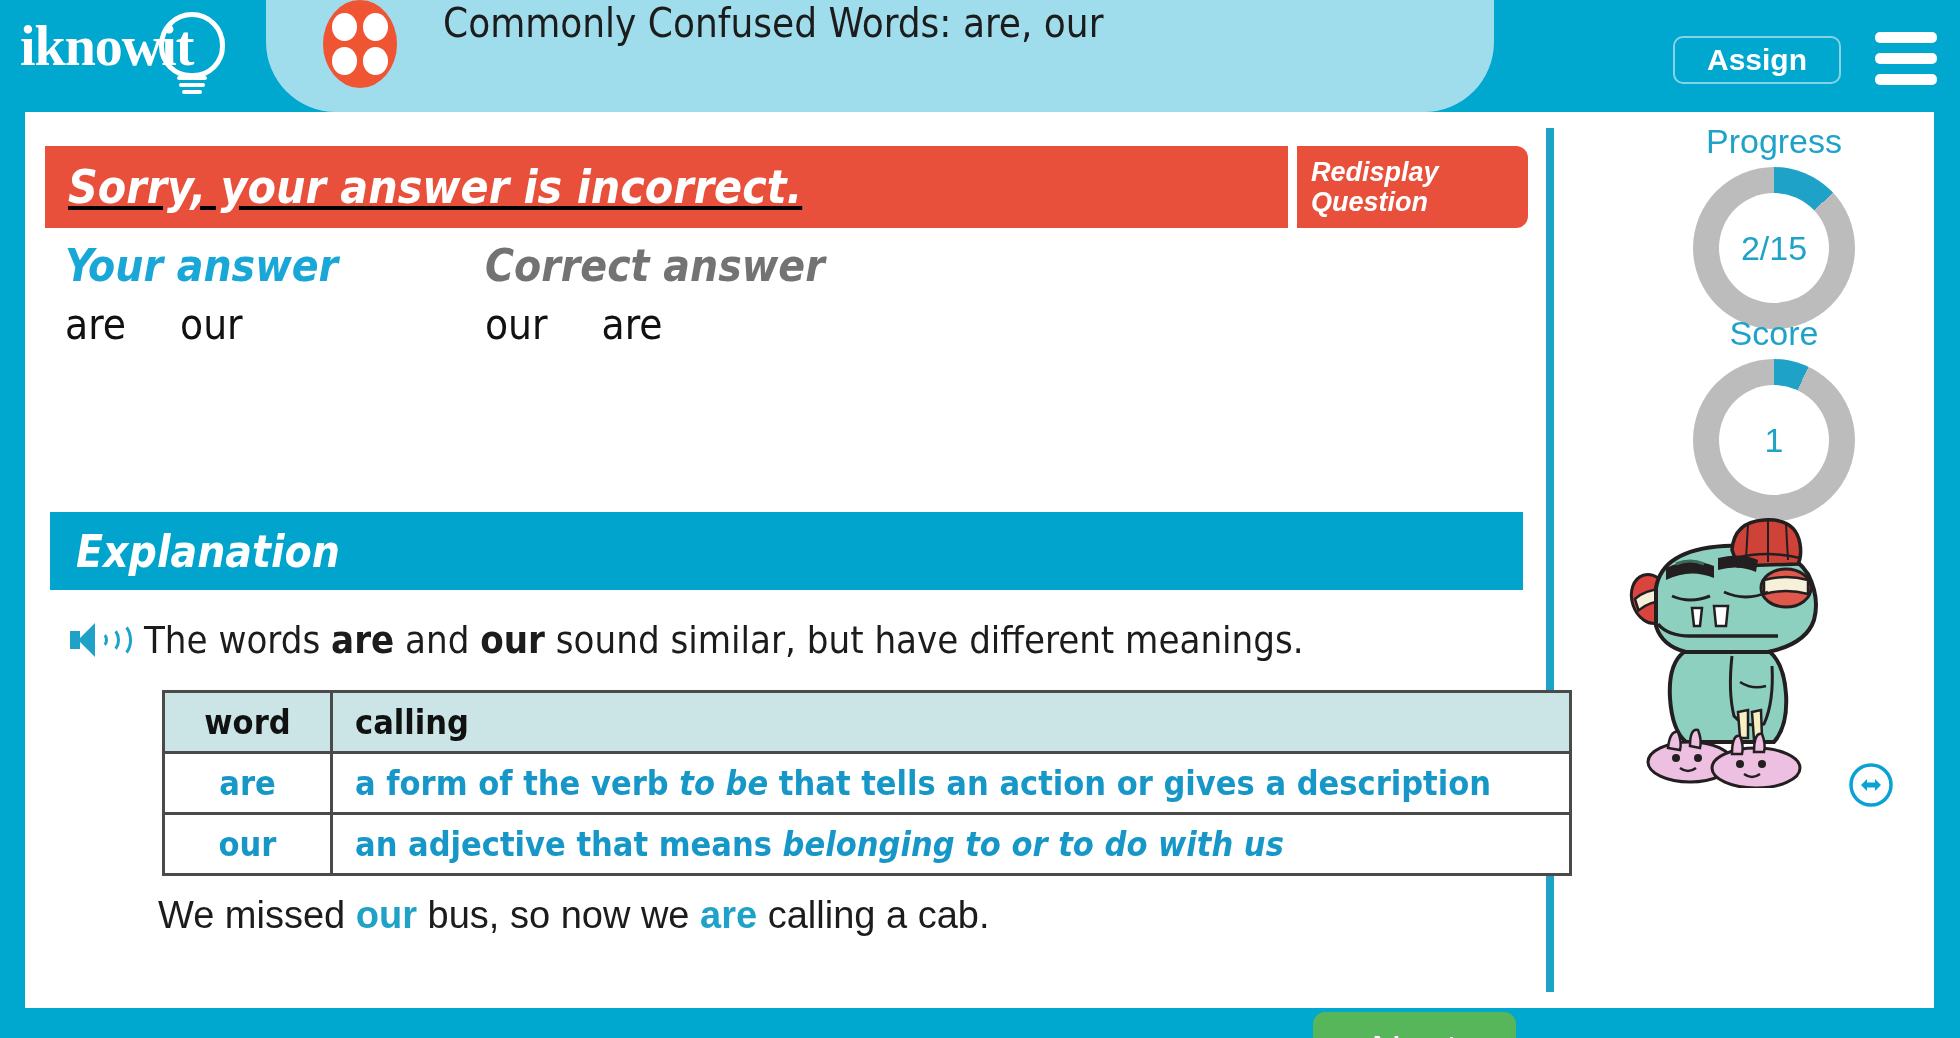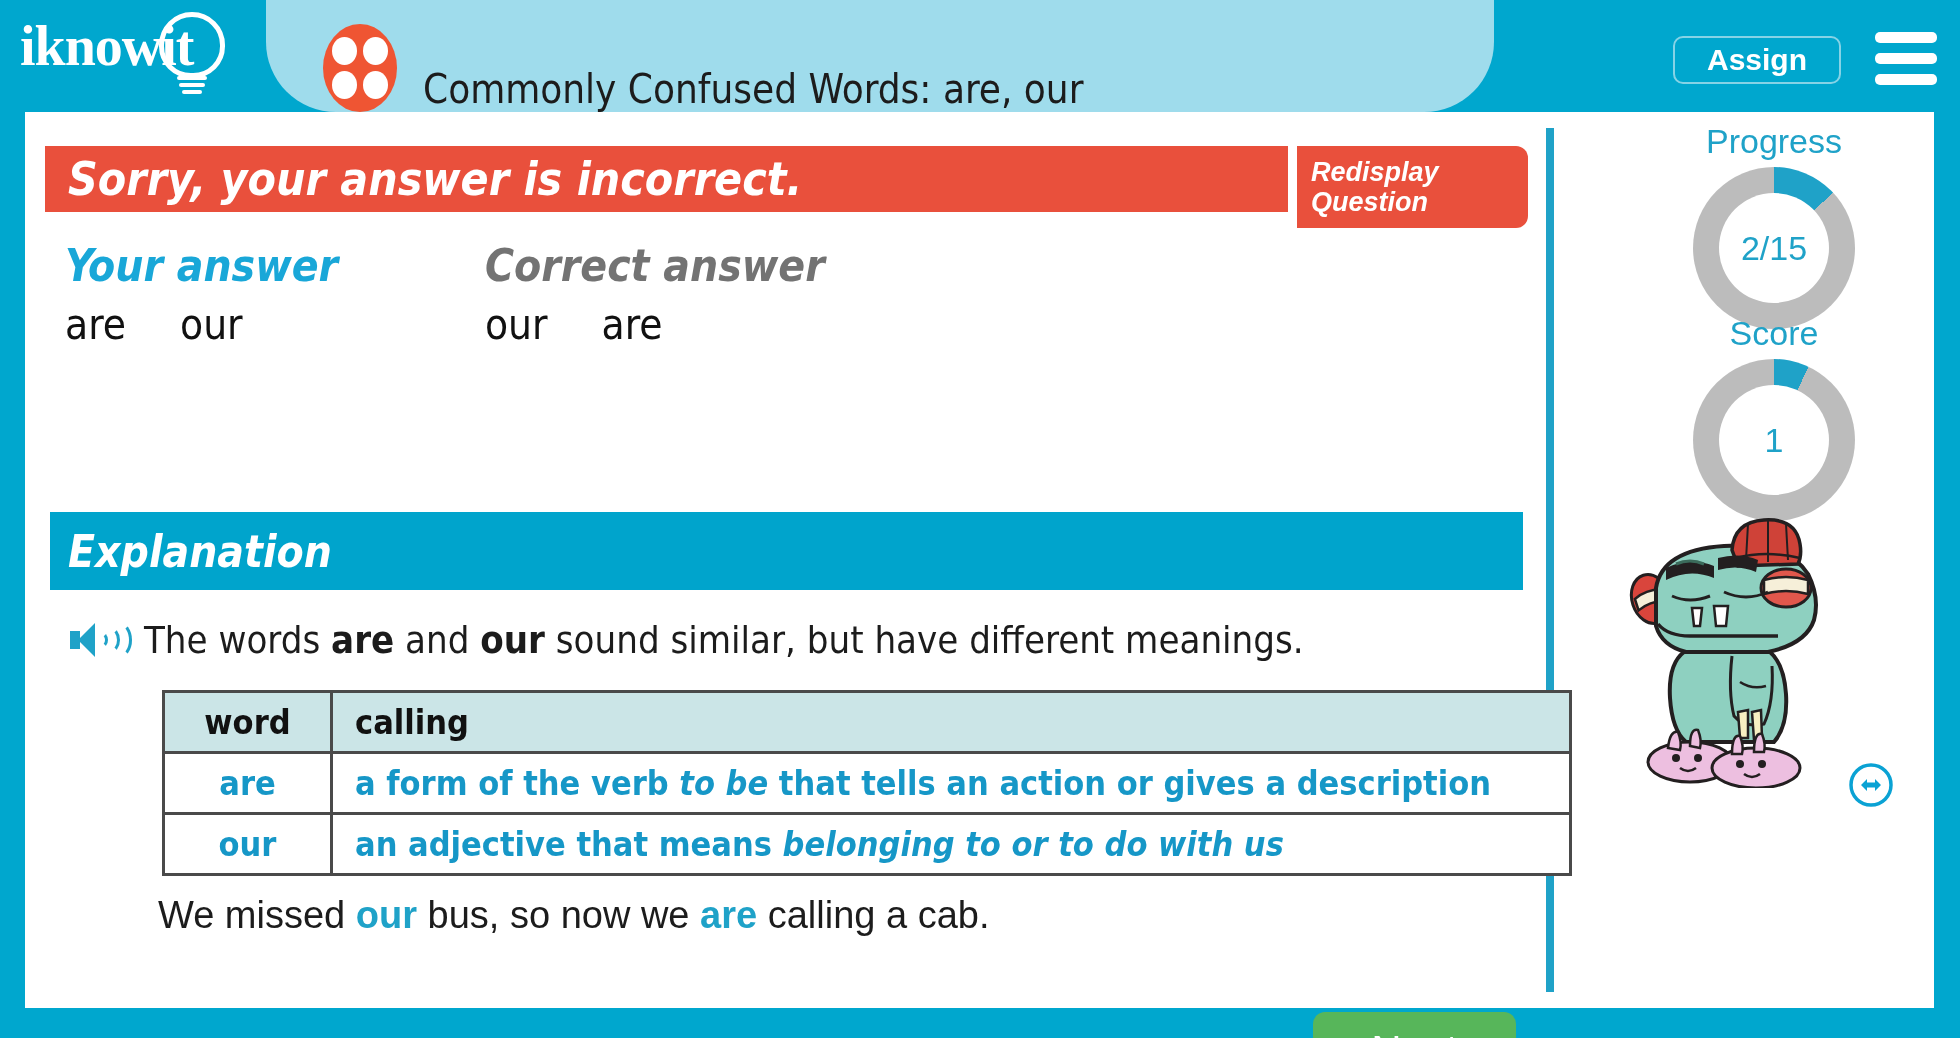--- a/index.html
+++ b/index.html
@@ -54,21 +54,21 @@
   }
   .bulb-base i:nth-child(1) { width: 30px; margin-left: 0; }
   .bulb-base i:nth-child(2) { width: 26px; margin-left: 2px; }
   .bulb-base i:nth-child(3) { width: 20px; margin-left: 5px; }
 
   .title-pill {
     position: absolute; left: 266px; top: 0;
     width: 1228px; height: 112px;
     background: #9fdcec;
     border-radius: 0 0 70px 70px;
-    display: flex; align-items: flex-end;
+    display: flex; align-items: flex-start; gap: 20px;
   }
   .subject-icon {
     margin-left: 57px;
     width: 74px; height: 88px;
     background: #ef5533;
     border-radius: 50%;
     position: relative;
     flex: none;
   }
   .subject-icon span {
@@ -128,23 +128,23 @@
     position: absolute; left: 0; top: 0;
     width: 1521px; height: 896px;
   }
 
   .result-row {
     position: absolute; left: 20px; top: 34px;
     width: 1475px; height: 82px;
   }
   .result-banner {
     position: absolute; left: 0; top: 0;
-    width: 1243px; height: 66px;
+    width: 1243px; height: 82px;
     background: #e9503c;
-    display: flex; align-items: center;
+    display: flex; align-items: center; text-decoration: underline;
   }
   .result-banner span {
     margin-left: 23px;
     color: #ffffff;
     font-style: italic; font-weight: bold;
     font-size: 46px;
     font-family: "DejaVu Sans Condensed", "Liberation Sans Narrow", "Liberation Sans", sans-serif;
     white-space: nowrap;
   }
   .redisplay-btn {
@@ -184,21 +184,21 @@
   }
   .ans-values span + span { margin-left: 42px; }
 
   .expl-banner {
     position: absolute; left: 25px; top: 400px;
     width: 1473px; height: 78px;
     background: #00a4cc;
     display: flex; align-items: center;
   }
   .expl-banner span {
-    margin-left: 18px;
+    margin-left: 26px;
     color: #ffffff; font-style: italic; font-weight: bold;
     font-size: 44px;
     font-family: "DejaVu Sans Condensed", "Liberation Sans Narrow", "Liberation Sans", sans-serif;
   }
 
   .expl-body {
     position: absolute; left: 25px; top: 500px;
     width: 1473px;
   }
   .expl-line1 {

